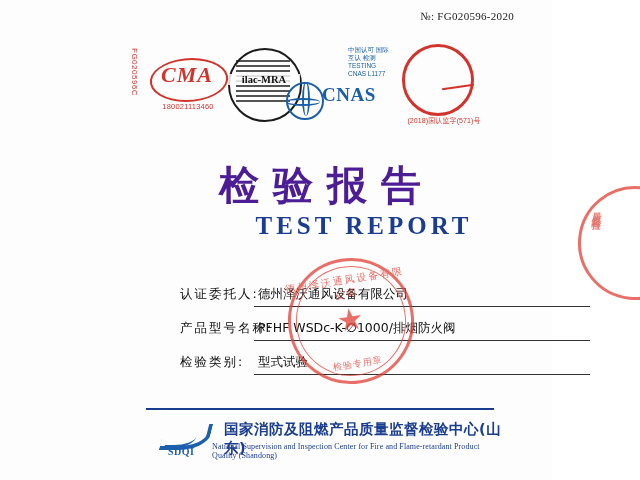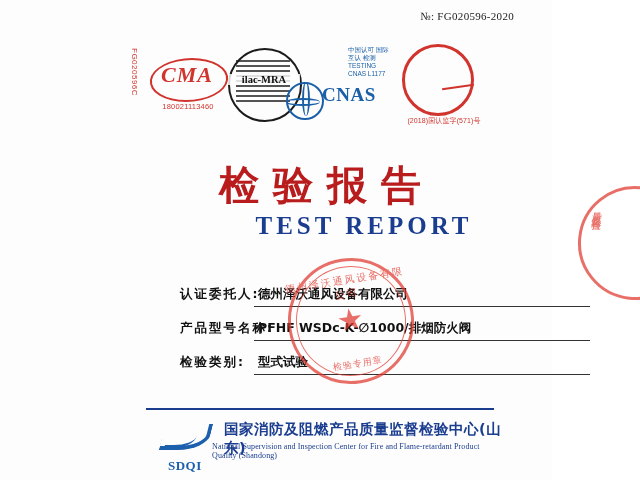--- a/index.html
+++ b/index.html
@@ -128,38 +128,38 @@
   }
   .cal-code{
     position:absolute;left:-6px;top:74px;width:104px;text-align:center;
     font-size:7px;color:#d0342c;letter-spacing:0.1px;
   }
 
   
   .title-cn{
     position:absolute;left:0;top:158px;width:640px;
     text-align:center;
-    font-size:40px;font-weight:bold;color:#b91c1c;
+    font-size:40px;font-weight:bold;color:#4c1d95;
     letter-spacing:14px;
     text-indent:14px;
     font-family:"DejaVu Sans", sans-serif;
   }
   .title-en{
     position:absolute;left:0;top:212px;width:640px;
     text-align:center;
     font-size:25px;font-weight:bold;color:#1b3d8f;
     letter-spacing:4px;
     font-family:"Liberation Serif", serif;
     padding-left:44px;
   }
 
   
   .fields{position:absolute;left:180px;top:282px;width:330px;}
   .field{
-    position:relative;height:34px;font-weight:bold;
+    position:relative;height:34px;
   }
   .field .lbl{
     position:absolute;left:0;top:4px;
     font-size:12.5px;color:#111;letter-spacing:2px;
     font-family:"DejaVu Sans", sans-serif;
   }
   .field .val{
     position:absolute;left:78px;top:4px;
     font-size:12.5px;color:#111;
     font-family:"DejaVu Sans", sans-serif;
@@ -230,22 +230,22 @@
     border-radius:0 0 60% 0;
     transform:skewX(-14deg);
   }
   .sdqi-swoosh2{
     position:absolute;left:4px;top:9px;width:30px;height:14px;
     border-bottom:3px solid #1b5fad;
     border-radius:0 0 70% 0;
     transform:skewX(-14deg);
   }
   .sdqi-txt{
-    position:absolute;left:6px;top:36px;
-    font-size:13px;font-weight:bold;color:#1b5fad;
+    position:absolute;left:6px;top:24px;
+    font-size:10px;font-weight:bold;color:#1b5fad;
     letter-spacing:0.5px;
     font-family:"Liberation Serif", serif;
   }
   .footer-cn{
     position:absolute;left:66px;top:0px;
     font-size:14.5px;font-weight:bold;color:#1b3d8f;
     letter-spacing:0.5px;
     font-family:"DejaVu Sans", sans-serif;
     margin-left:12px;
   }

